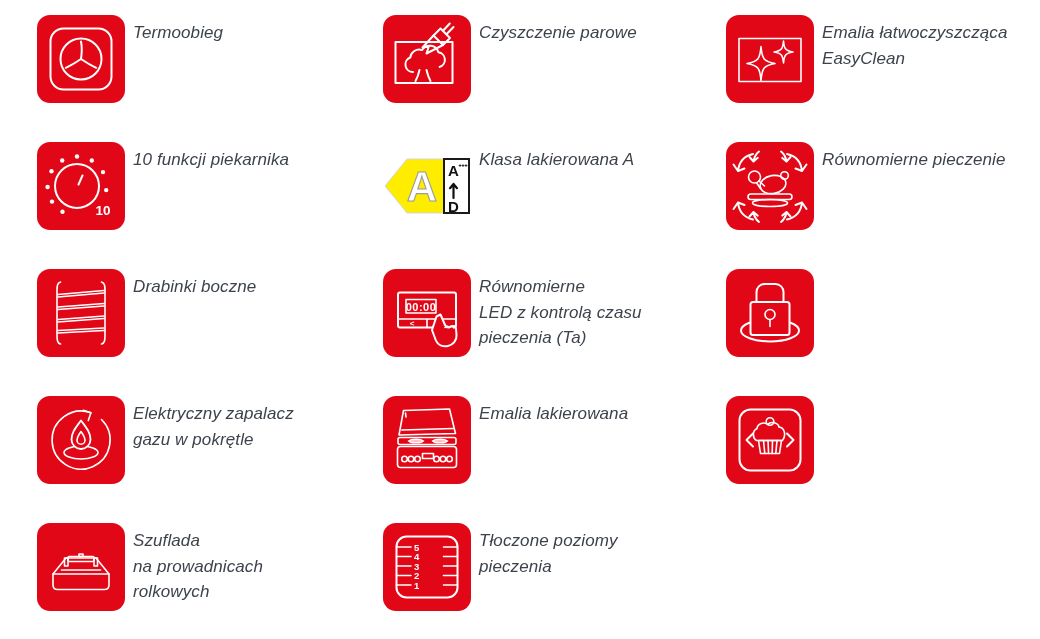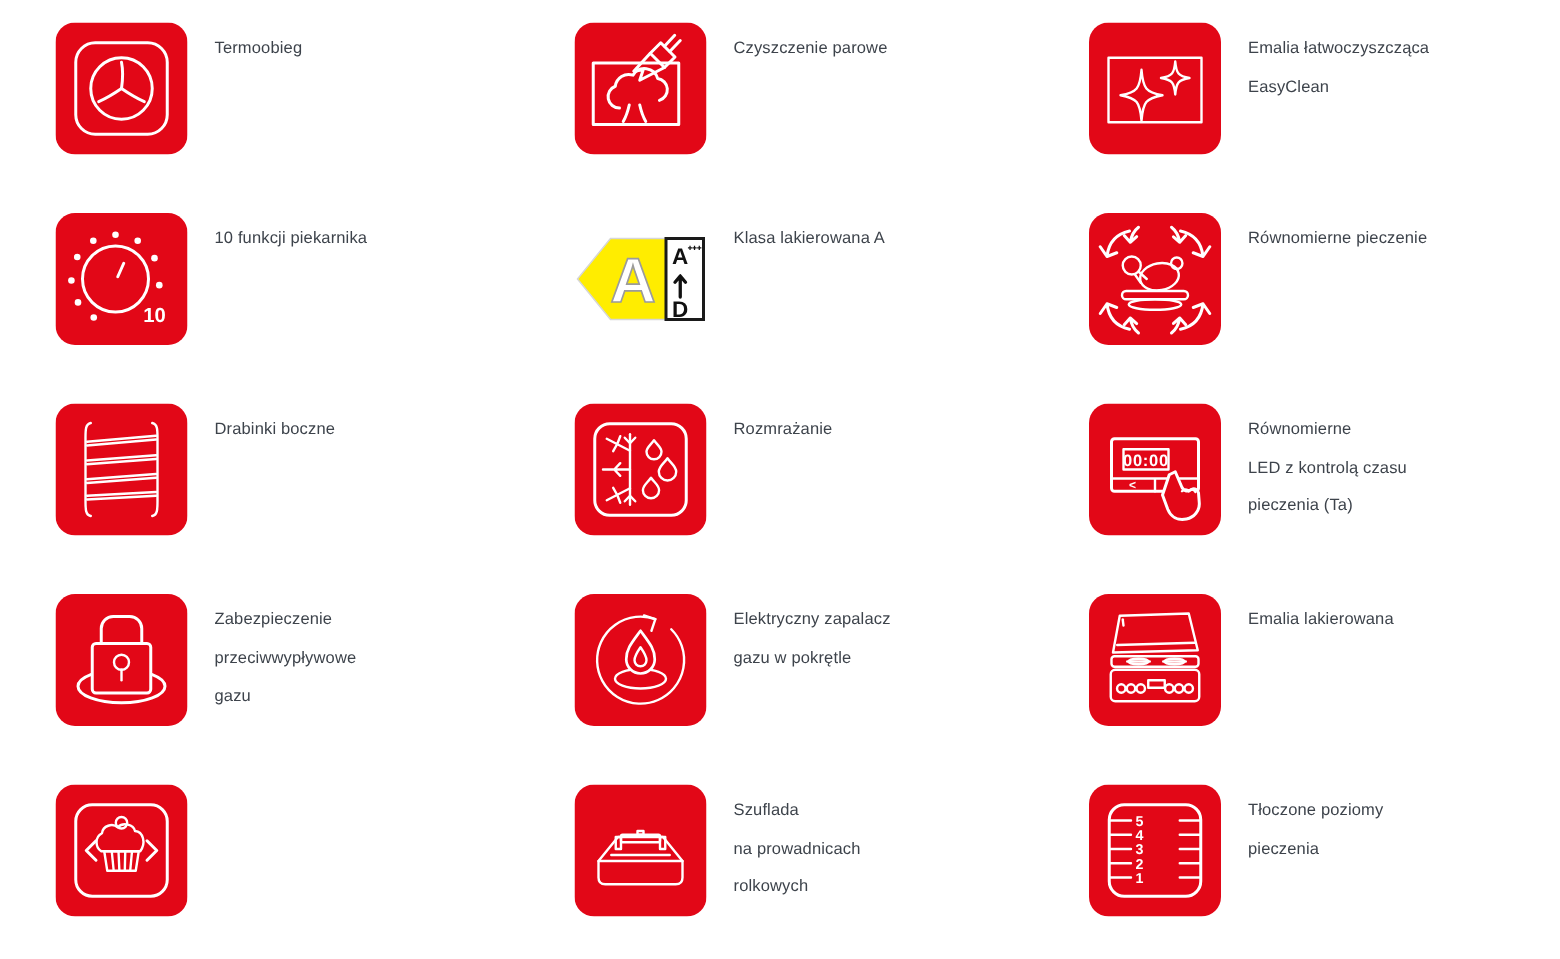--- a/index.html
+++ b/index.html
@@ -10,25 +10,25 @@
   *{margin:0;padding:0;box-sizing:border-box;}
   body{
     width:1040px;height:639px;overflow:hidden;background:#ffffff;
     font-family:"Liberation Sans",sans-serif;
   }
   .features-grid{
     width:1040px;padding:15px 0 0 37px;
     display:grid;grid-template-columns:346px 343px 314px;grid-auto-rows:127px;
   }
   .feature-item{display:flex;align-items:flex-start;}
-  .feature-icon{width:88px;height:99px;flex:0 0 88px;margin-right:18px;}
+  .feature-icon{width:88px;height:99px;flex:0 0 88px;margin-right:8px;}
   .feature-icon svg{display:block;width:88px;height:88px;}
   .feature-label{
-    font-size:11px;line-height:25.5px;color:var(--txt);
-    white-space:pre-line;padding-top:5px;letter-spacing:.1px;
+    font-size:17px;line-height:25.5px;color:var(--txt);
+    white-space:pre-line;padding-top:5px;letter-spacing:.1px;font-style:italic;
   }
   .ln{stroke:#ffffff;stroke-width:2;fill:none;stroke-linecap:round;stroke-linejoin:round;}
   .ln16{stroke:#ffffff;stroke-width:1.6;fill:none;stroke-linecap:round;stroke-linejoin:round;}
   .wdot{fill:#ffffff;stroke:none;}
   .wtxt{font-family:"Liberation Sans",sans-serif;font-weight:700;fill:#ffffff;}
   .btxt{font-family:"Liberation Sans",sans-serif;font-weight:700;fill:#111111;}
   .redfill{fill:var(--red);}
 </style>
 </head>
 <body>
@@ -145,38 +145,20 @@
         <path class="ln16" d="M64.5,13 C68.2,13.8 68,18 68,24 L68,64 C68,70 68.2,74.2 64.5,75"></path>
         <path class="ln16" d="M21,25.5 L67,21.5 M21,28 L67,24"></path>
         <path class="ln16" d="M21,38 L67,34.5 M21,40.5 L67,37"></path>
         <path class="ln16" d="M21,50.5 L67,47 M21,53 L67,49.5"></path>
         <path class="ln16" d="M21,61.5 L67,59 M21,64 L67,61.5"></path>
       </svg>
     </div>
     <div class="feature-label">Drabinki boczne</div>
   </div>
 
-  <div class="feature-item">
-    <div class="feature-icon">
-      <svg viewBox="0 0 88 88">
-        <rect width="88" height="88" rx="13" class="redfill"></rect>
-        <rect x="13.5" y="13.5" width="61" height="61" rx="10" class="ln"></rect>
-        <path class="ln16" d="M37,20.5 L37,67.5"></path>
-        <path class="ln16" d="M37,26.5 L33.5,22.8 M37,26.5 L40.5,22.8"></path>
-        <path class="ln16" d="M37,61.5 L33.5,65.2 M37,61.5 L40.5,65.2"></path>
-        <path class="ln16" d="M37,31.5 L21.5,23.5 M28.5,27 L25.8,31.8 M28.5,27 L30.5,21.8"></path>
-        <path class="ln16" d="M37,44 L19,44 M26.5,44 L30.5,39.8 M26.5,44 L30.5,48.2"></path>
-        <path class="ln16" d="M37,56.5 L21.5,64.5 M28.5,61 L25.8,56.2 M28.5,61 L30.5,66.2"></path>
-        <path class="ln16" d="M53,24.5 C55,27.5 58,29.2 58,32.2 a5,5 0 1 1 -10,0 C48,29.2 51,27.5 53,24.5 Z"></path>
-        <path class="ln16" d="M62,36.5 C64.4,40 67.8,42 67.8,45.5 a5.8,5.8 0 1 1 -11.6,0 C56.2,42 59.6,40 62,36.5 Z"></path>
-        <path class="ln16" d="M51,49.5 C53.2,52.7 56.4,54.6 56.4,57.8 a5.4,5.4 0 1 1 -10.8,0 C45.6,54.6 48.8,52.7 51,49.5 Z"></path>
-      </svg>
-    </div>
-    <div class="feature-label">Rozmrażanie</div>
-  </div>
 
   <div class="feature-item">
     <div class="feature-icon">
       <svg viewBox="0 0 88 88">
         <rect width="88" height="88" rx="13" class="redfill"></rect>
         <rect x="15" y="23.5" width="58" height="35" rx="2" class="ln"></rect>
         <rect x="23" y="30.5" width="30" height="13.5" class="ln16"></rect>
         <text x="38" y="41.5" font-size="11" text-anchor="middle" letter-spacing="0.5" class="wtxt">00:00</text>
         <path class="ln16" d="M15,50 L73,50 M44,50 L44,58.5"></path>
         <text x="29" y="57" font-size="8" text-anchor="middle" class="wtxt">&lt;</text>
@@ -194,23 +176,20 @@
     <div class="feature-icon">
       <svg viewBox="0 0 88 88">
         <rect width="88" height="88" rx="13" class="redfill"></rect>
         <ellipse cx="44" cy="61.5" rx="29" ry="11" class="ln"></ellipse>
         <rect x="30.5" y="15" width="27" height="30" rx="8" class="ln"></rect>
         <rect x="24.5" y="33" width="39" height="33" rx="2.5" fill="var(--red)" stroke="#ffffff" stroke-width="2"></rect>
         <circle cx="44" cy="45.5" r="5" class="ln16"></circle>
         <path class="ln16" d="M44,50.5 L44,57.5"></path>
       </svg>
     </div>
-    <div class="feature-label">Zabezpieczenie
-przeciwwypływowe
-gazu</div>
   </div>
 
   <div class="feature-item">
     <div class="feature-icon">
       <svg viewBox="0 0 88 88">
         <rect width="88" height="88" rx="13" class="redfill"></rect>
         <path class="ln16" d="M64.5,23.5 A29,29 0 1 1 53.9,16.8"></path>
         <path class="ln16" d="M53.9,16.8 L46.3,14.3 M53.9,16.8 L51.3,24.5"></path>
         <ellipse cx="44" cy="56.5" rx="17" ry="6.5" class="ln16"></ellipse>
         <path d="M44,24.5 C38.5,32 34.5,36.5 34.5,43.5 A9.5,9.5 0 0 0 53.5,43.5 C53.5,36.5 49.5,32 44,24.5 Z" fill="var(--red)" stroke="#ffffff" stroke-width="1.8" stroke-linejoin="round"></path>

